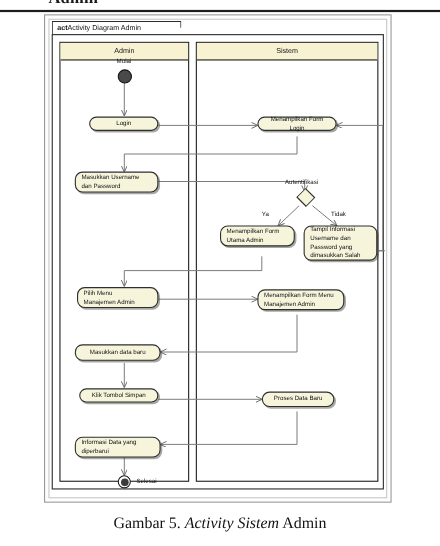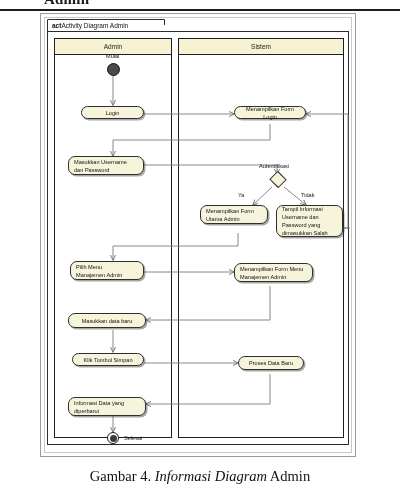--- a/index.html
+++ b/index.html
@@ -242,14 +242,14 @@
 
     <div class="node left" style="left:186px;top:231px;width:79px;height:19px;white-space:pre-line;">Menampilkan Form Menu
 Manajemen Admin</div>
 
     <div class="node center" style="left:190px;top:324px;width:66px;height:14px;">Proses Data Baru</div>
 
   </div>
 </div>
 
 <div id="caption">
-  <span>Gambar 4. </span><span class="it">Informasi Diagram</span><span> Admin</span>
+  <span>Gambar 5. </span><span class="it">Activity Sistem</span><span> Admin</span>
 </div>
 
 </body></html>

